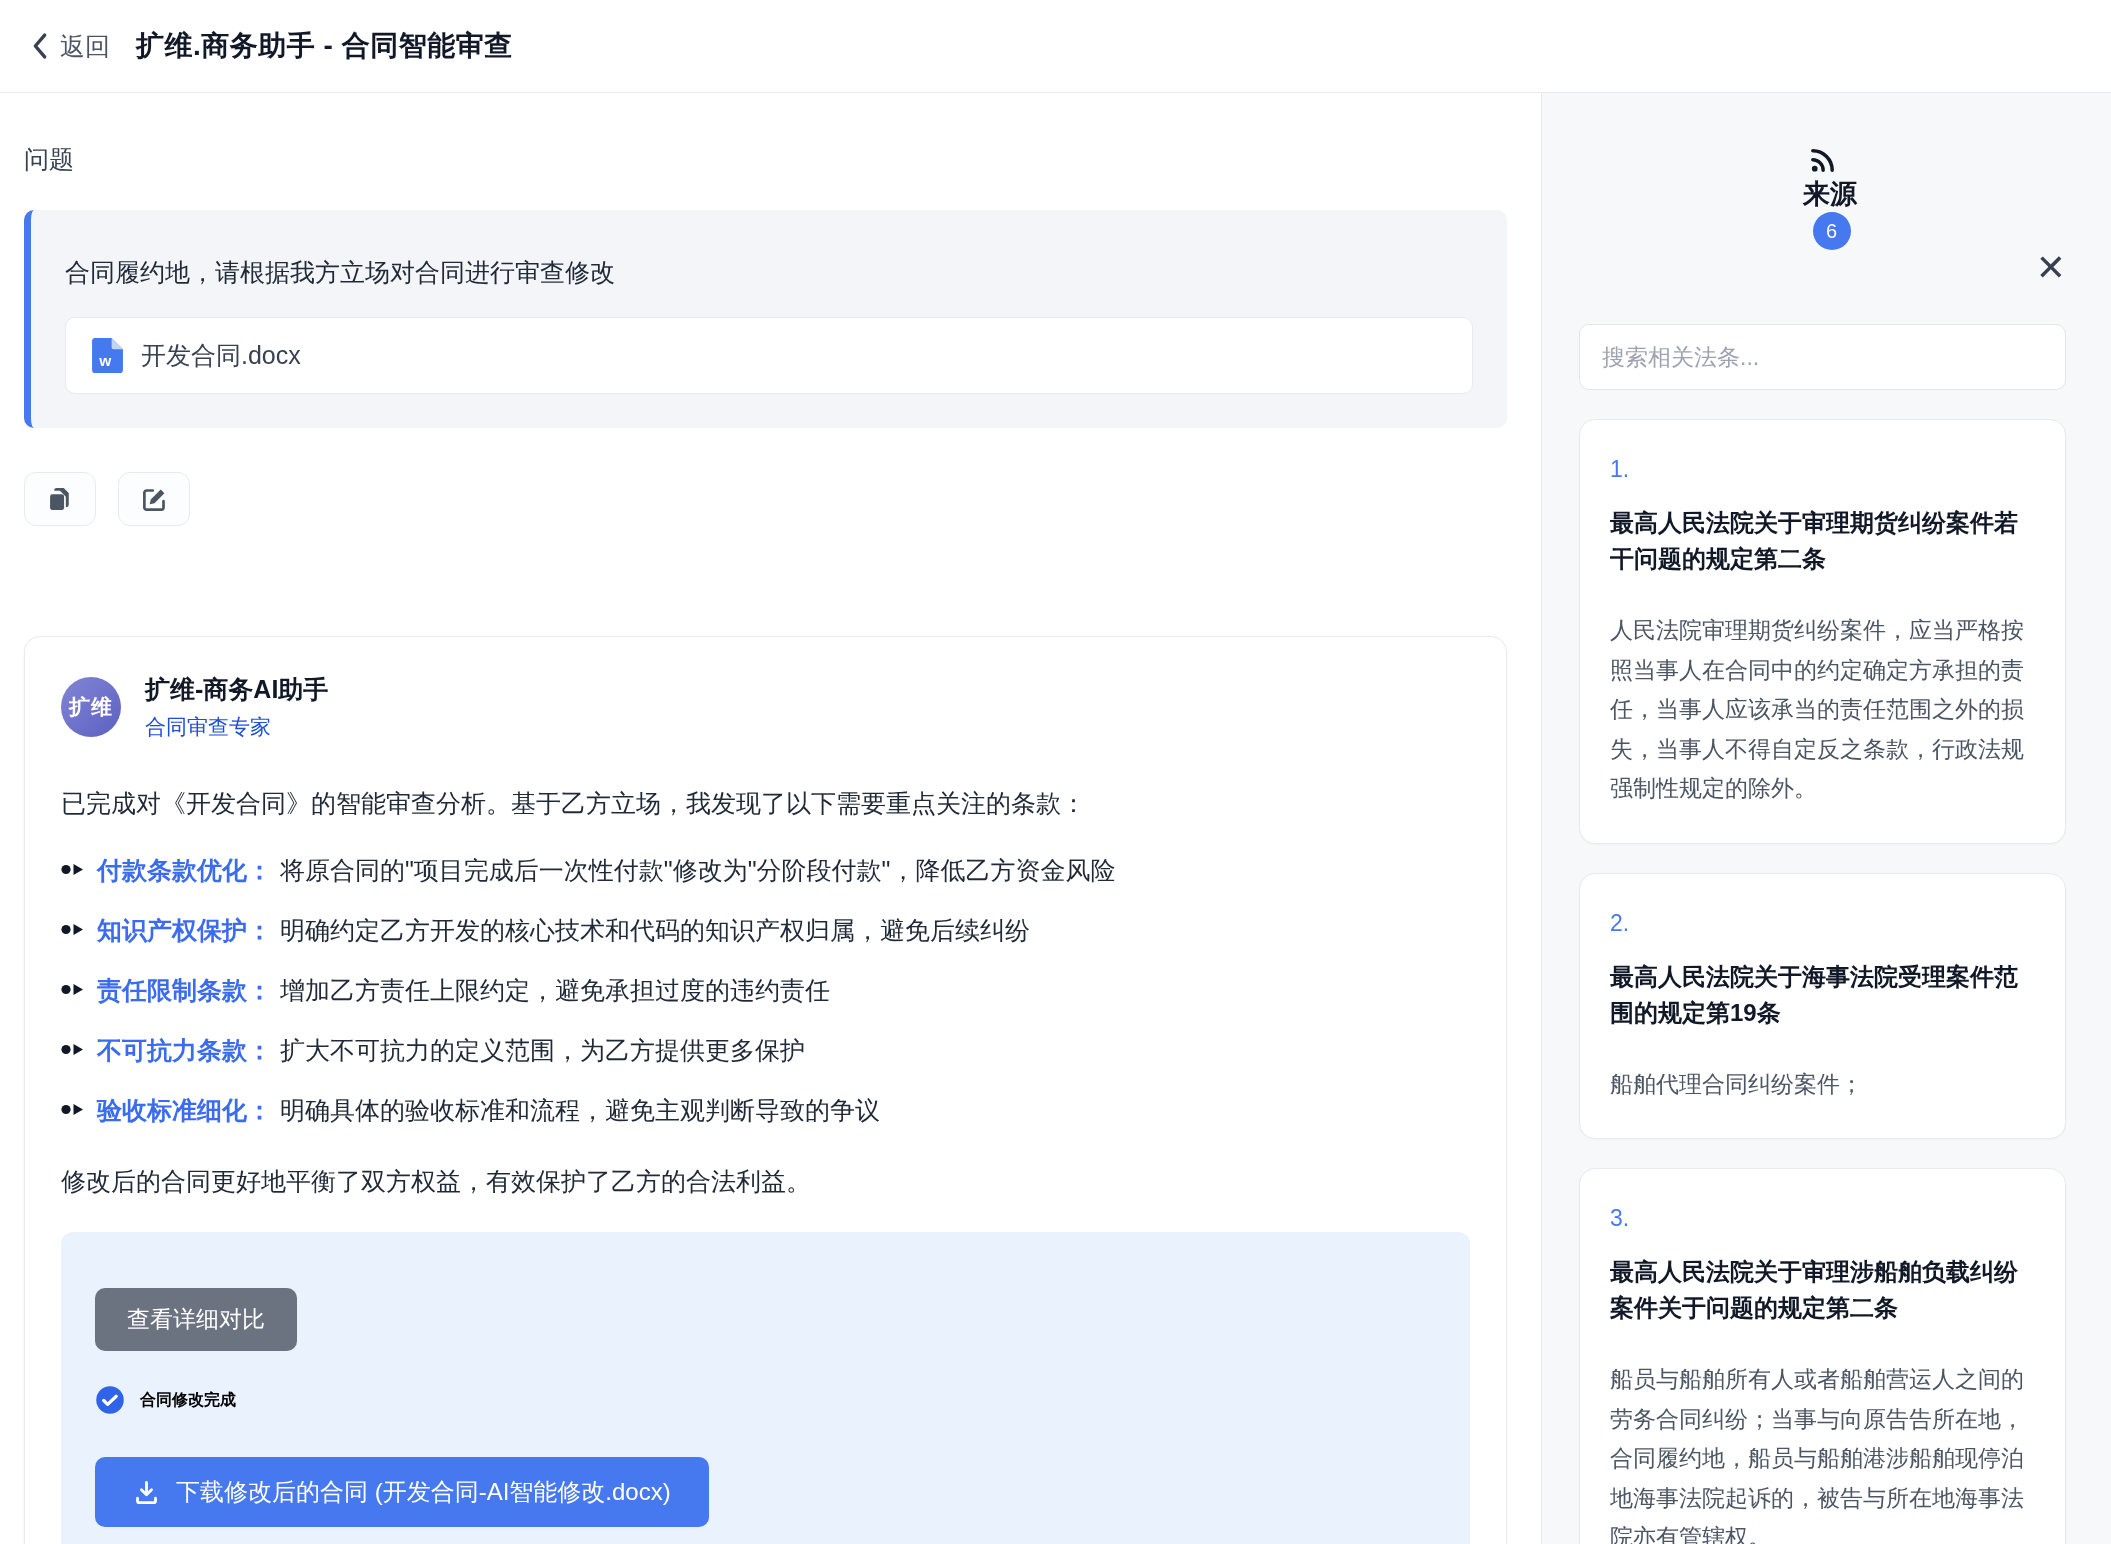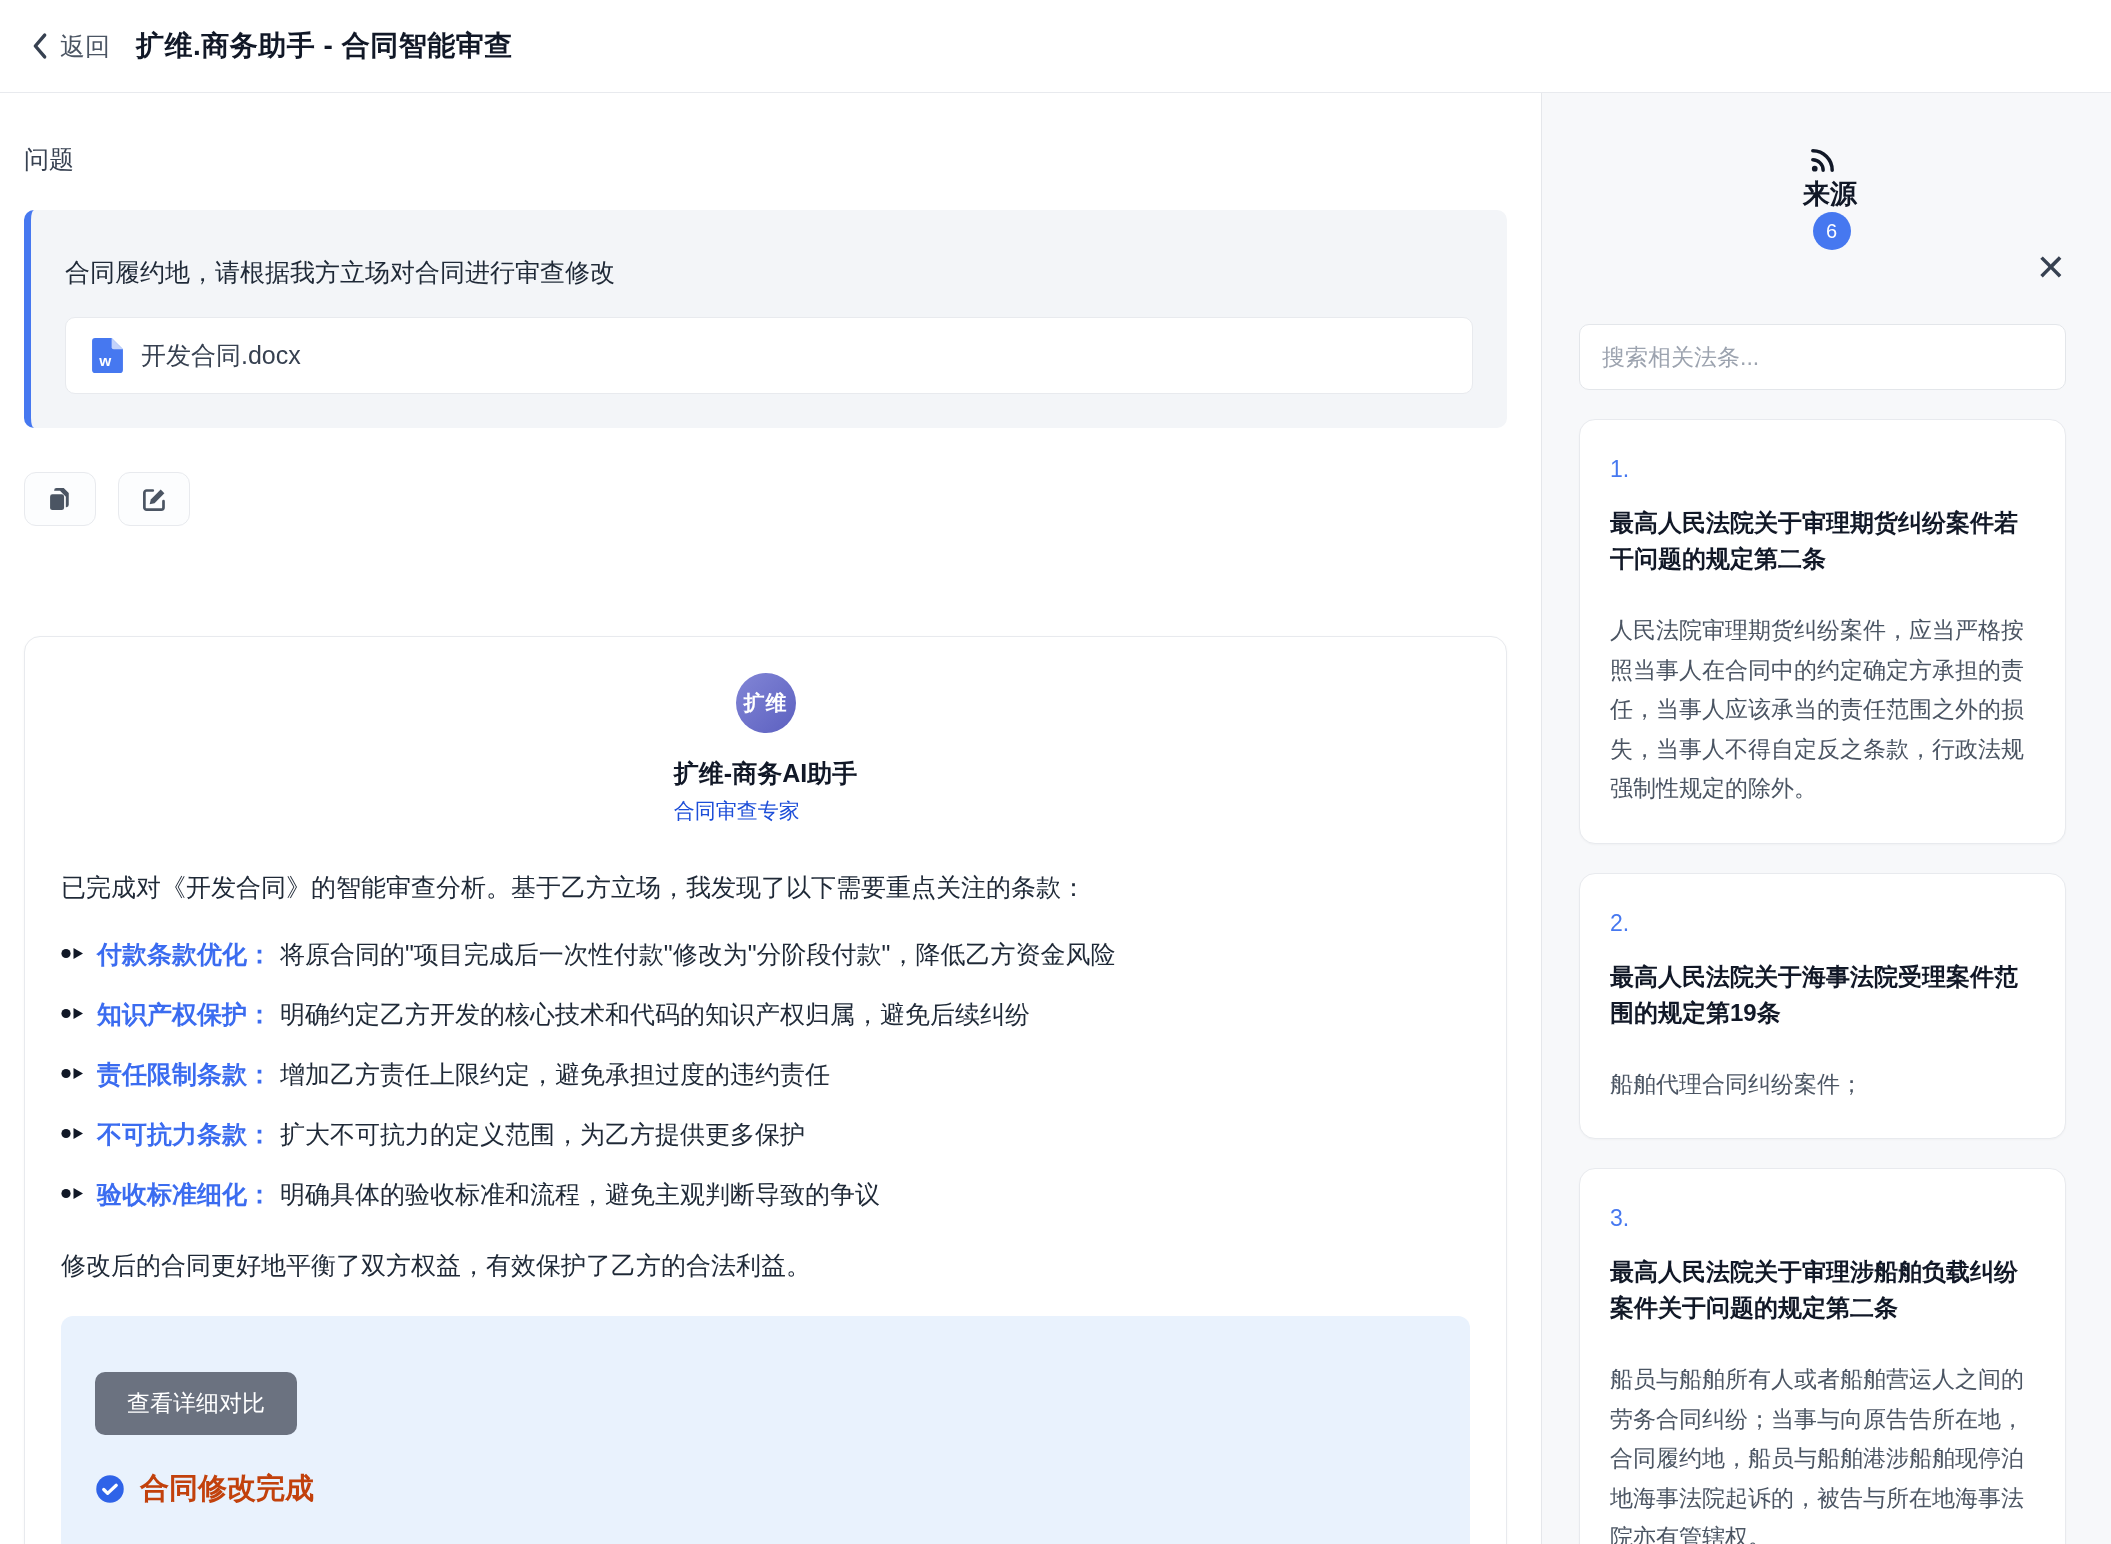--- a/index.html
+++ b/index.html
@@ -43,21 +43,21 @@
     width:72px; height:54px; border:1px solid #e8eaee; border-radius:12px;
     background:#fcfdfe; display:flex; align-items:center; justify-content:center; cursor:pointer;
   }
 
   
   .ai-card{
     margin-top:110px; border:1px solid #e8eaee; border-radius:16px;
     background:#fff; padding:36px 36px 0 36px; height:930px;
     box-shadow:0 1px 3px rgba(17,24,39,.04);
   }
-  .ai-header{ display:flex; align-items:center; gap:24px;flex-direction:column; }
+  .ai-header{ display:flex; align-items:center; gap:24px; }
   .avatar{
     width:60px; height:60px; border-radius:50%;
     background:linear-gradient(135deg,#8286d6 0%,#5c60c0 100%);
     color:#fff; font-size:21px; font-weight:bold;
     display:flex; align-items:center; justify-content:center; letter-spacing:1px;
   }
   .ai-name{ font-size:25px; font-weight:bold; color:#111827; }
   .ai-role{ font-size:21px; color:#1d4ed8; margin-top:7px; }
 
   .intro{ margin-top:46px; font-size:25px; color:#1f2937; }
@@ -70,21 +70,21 @@
 
   .result-box{
     margin-top:34px; background:#e9f2fd; border-radius:12px;
     padding:56px 34px 30px 34px;
   }
   .compare-btn{
     display:inline-block; background:#6b7280; color:#fff; font-size:23px;
     padding:16px 32px; border-radius:10px; border:none; cursor:pointer;
   }
   .status-row{ margin-top:34px; display:flex; align-items:center; gap:15px; }
-  .status-text{ font-size:29px; font-weight:bold; color:#c2410c; }
+  .status-text{ font-size:16px; font-weight:bold; color:#000000; }
   .download-btn{
     margin-top:42px; display:inline-flex; align-items:center; gap:16px;
     background:#4678f0; color:#fff; font-size:24px; padding:19px 38px;
     border-radius:10px; border:none; cursor:pointer;
   }
 
   
   .sb-header{ display:flex; align-items:center;flex-direction:column; }
   .sb-title{ font-size:27px; font-weight:bold; color:#111827; margin-left:15px; }
   .sb-badge{

